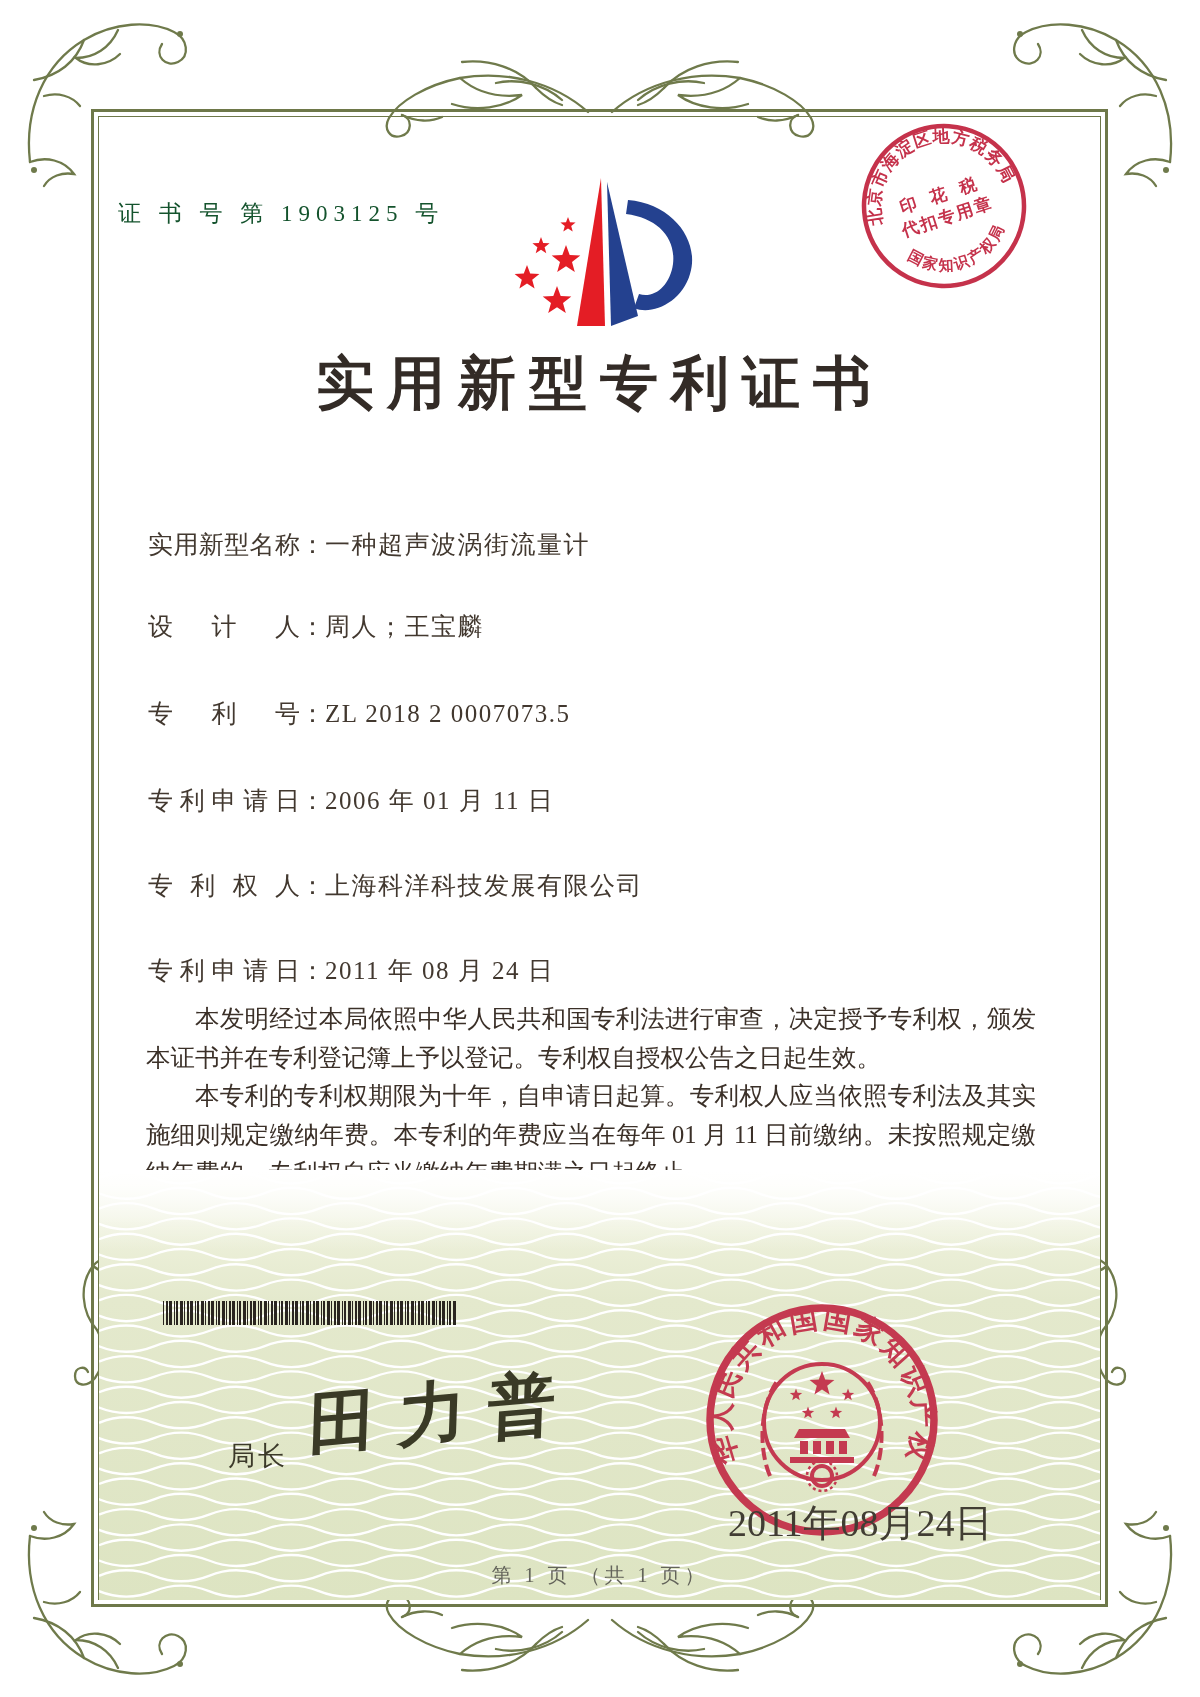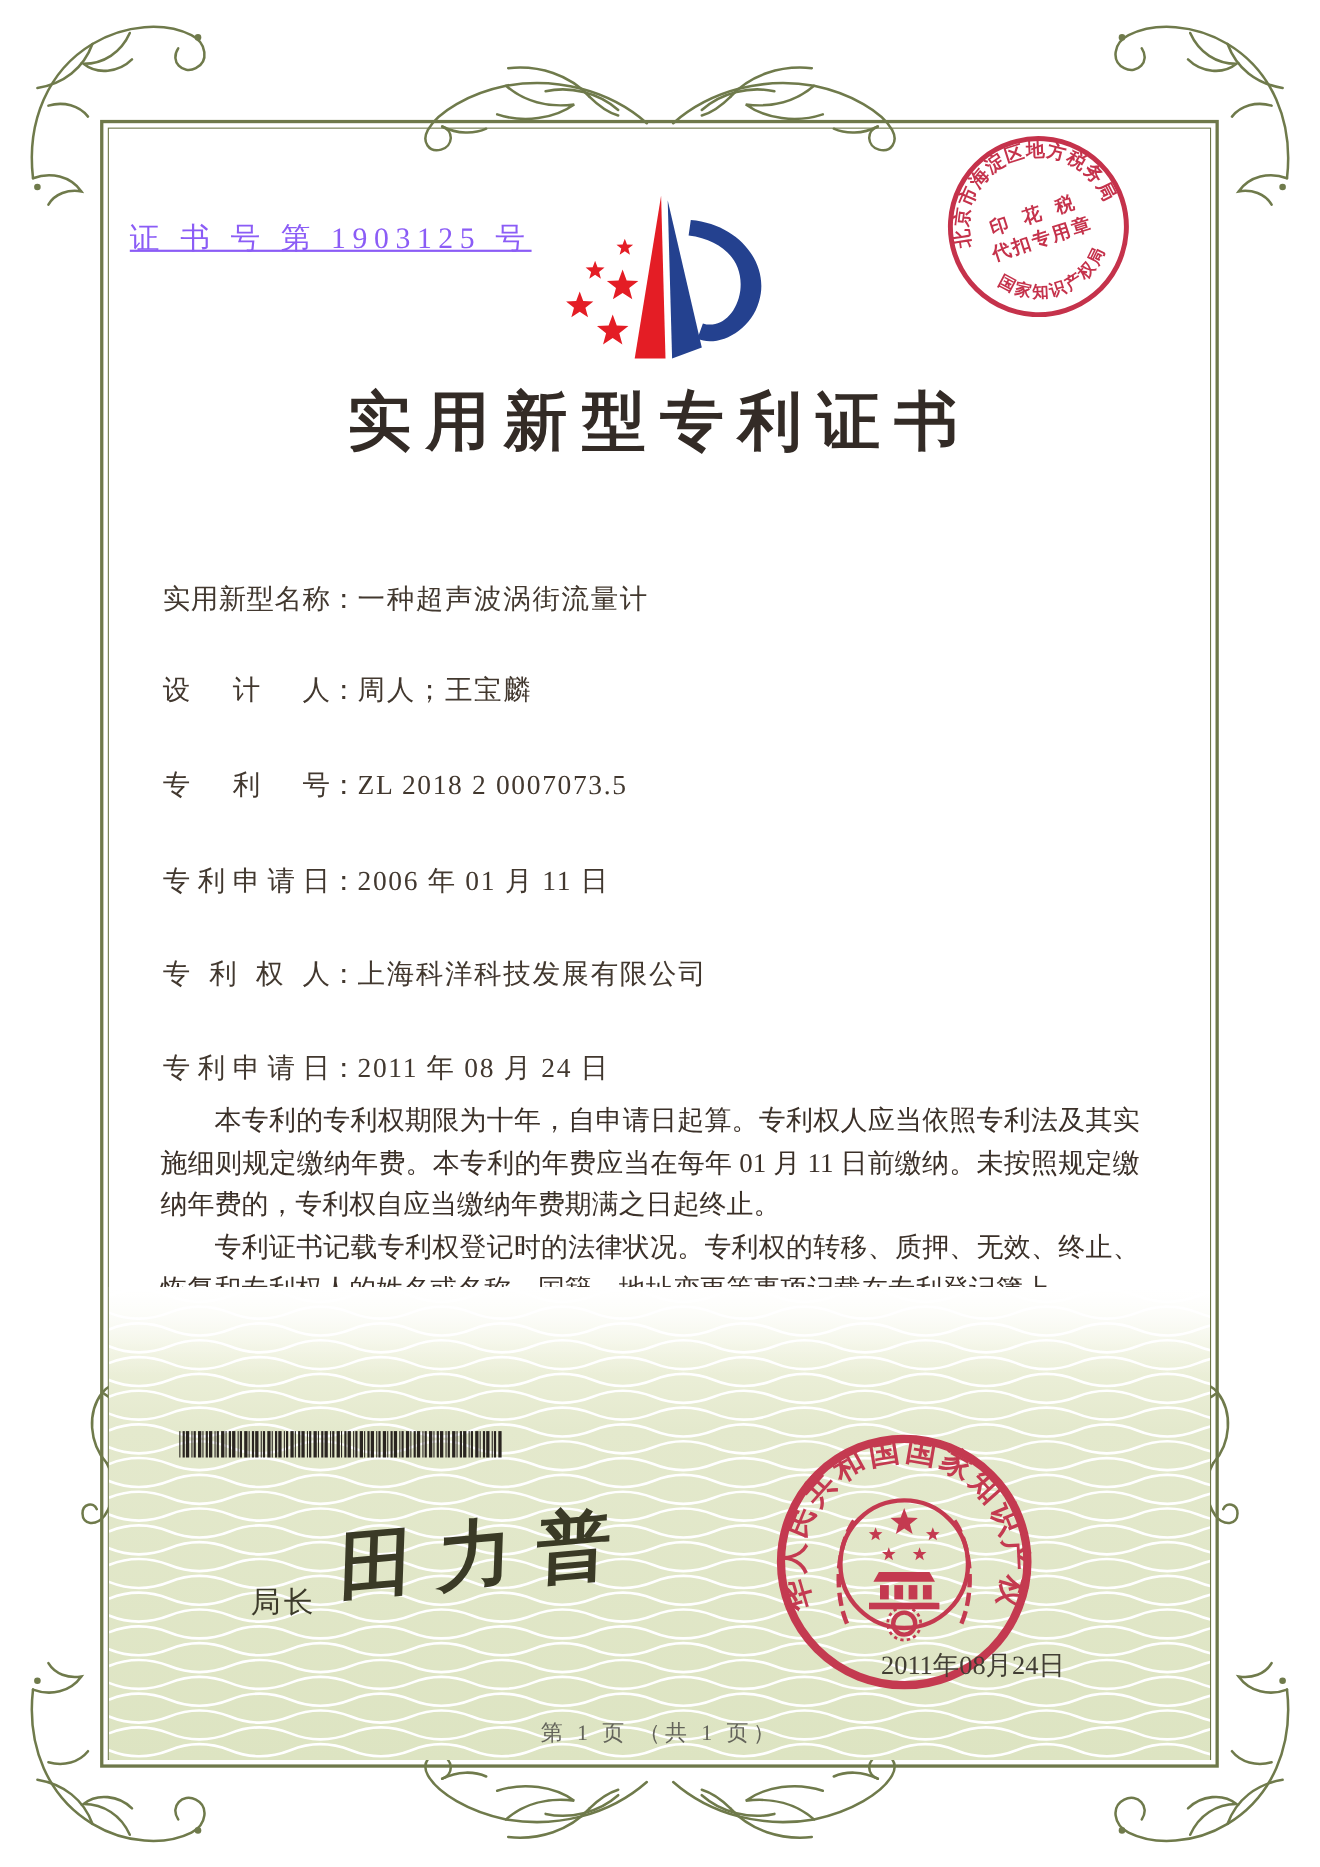--- a/index.html
+++ b/index.html
@@ -10,21 +10,21 @@
   
   .frame-outer{position:absolute;left:91px;top:109px;width:1011px;height:1492px;
                border:3.5px solid #6e7849;}
   .frame-inner{position:absolute;left:4px;top:4px;right:4px;bottom:4px;
                border:1.5px solid #6e7849;}
   svg.orn{position:absolute;left:0;top:0;pointer-events:none;}
   .orn path{stroke:#6f7a4b;fill:none;stroke-width:2.3;stroke-linecap:round;}
   .orn circle{fill:#6f7a4b;stroke:none;}
 
   
-  .certno{position:absolute;left:118px;top:198px;font-size:27px;letter-spacing:6px;color:#8b5cf6;text-decoration:underline;}
+  .certno{position:absolute;left:118px;top:198px;font-size:23px;letter-spacing:6px;color:#14532d;}
   .logo{position:absolute;left:512px;top:156px;}
   .stamp{position:absolute;left:856px;top:110px;}
   .stamp text{font-family:"Liberation Serif","DejaVu Serif",serif;fill:#c5324b;font-weight:bold;}
   .title{position:absolute;left:0;top:345px;width:100%;text-align:center;
          font-size:58px;font-weight:bold;letter-spacing:13px;color:#332b26;}
 
   
   .fields{position:absolute;left:148px;top:0;width:900px;}
   .field{position:absolute;left:0;font-size:25px;color:#42382f;white-space:nowrap;}
   .flabel{display:inline-block;width:152px;text-align:justify;text-align-last:justify;vertical-align:bottom;}
@@ -45,21 +45,21 @@
 
   
   .barcode{position:absolute;left:163px;top:1301px;height:24px;width:300px;}
   .barcode i{position:absolute;top:0;height:24px;background:#2a2520;display:block;}
   .director{position:absolute;left:228px;top:1438px;font-size:27px;letter-spacing:3px;color:#3c3a2a;}
   .signature{position:absolute;left:308px;top:1368px;font-size:68px;font-weight:bold;color:#3a3a26;
              letter-spacing:22px;transform:rotate(-5deg) skewX(-7deg);white-space:nowrap;}
   .seal{position:absolute;left:682px;top:1280px;}
   .seal text{font-family:"Liberation Serif","DejaVu Serif",serif;fill:#c43a50;font-weight:bold;}
   .seal-date{position:absolute;left:728px;top:1498px;width:240px;text-align:right;
-             font-size:24px;color:#413d33;white-space:nowrap;}
+             font-size:38px;color:#413d33;white-space:nowrap;}
   .footer{position:absolute;left:0;top:1562px;width:100%;text-align:center;
           font-size:20px;letter-spacing:4px;color:#63635a;}
 </style>
 </head>
 <body>
 
 <div class="page">
 
   <div class="frame-outer">
     <div class="frame-inner"></div>
@@ -152,20 +152,21 @@
     </div>
     <div class="field f4">
       <span class="flabel">专利权人</span><span class="fcolon">：</span><span class="fvalue">上海科洋科技发展有限公司</span>
     </div>
     <div class="field f5">
       <span class="flabel">专利申请日</span><span class="fcolon">：</span><span class="fvalue">2011 年 08 月 24 日</span>
     </div>
   </div>
 
   <div class="body-text">
+    <p>本发明经过本局依照中华人民共和国专利法进行审查，决定授予专利权，颁发本证书并在专利登记簿上予以登记。专利权自授权公告之日起生效。</p>
     <p>本专利的专利权期限为十年，自申请日起算。专利权人应当依照专利法及其实施细则规定缴纳年费。本专利的年费应当在每年 01 月 11 日前缴纳。未按照规定缴纳年费的，专利权自应当缴纳年费期满之日起终止。</p>
     <p>专利证书记载专利权登记时的法律状况。专利权的转移、质押、无效、终止、恢复和专利权人的姓名或名称、国籍、地址变更等事项记载在专利登记簿上。</p>
   </div>
 
   <div class="band">
     <svg id="waves" width="1001" height="430">
         <path d="M0 8 q 27 -11 55 0 q 27 11 55 0 q 27 -11 55 0 q 27 11 55 0 q 27 -11 55 0 q 27 11 55 0 q 27 -11 55 0 q 27 11 55 0 q 27 -11 55 0 q 27 11 55 0 q 27 -11 55 0 q 27 11 55 0 q 27 -11 55 0 q 27 11 55 0 q 27 -11 55 0 q 27 11 55 0 q 27 -11 55 0 q 27 11 55 0 q 27 -11 55 0 q 27 11 55 0 q 27 -11 55 0 q 27 11 55 0 q 27 -11 55 0 q 27 11 55 0 q 27 -11 55 0 q 27 11 55 0 q 27 -11 55 0 q 27 11 55 0 q 27 -11 55 0 q 27 11 55 0 q 27 -11 55 0 q 27 11 55 0 q 27 -11 55 0 q 27 11 55 0 q 27 -11 55 0 q 27 11 55 0 q 27 -11 55 0 q 27 11 55 0 q 27 -11 55 0 q 27 11 55 0 q 27 -11 55 0 q 27 11 55 0" fill="none" stroke="#ffffff" stroke-width="2.4"></path>
         <path d="M-55 23.3 q 27 -11 55 0 q 27 11 55 0 q 27 -11 55 0 q 27 11 55 0 q 27 -11 55 0 q 27 11 55 0 q 27 -11 55 0 q 27 11 55 0 q 27 -11 55 0 q 27 11 55 0 q 27 -11 55 0 q 27 11 55 0 q 27 -11 55 0 q 27 11 55 0 q 27 -11 55 0 q 27 11 55 0 q 27 -11 55 0 q 27 11 55 0 q 27 -11 55 0 q 27 11 55 0 q 27 -11 55 0 q 27 11 55 0 q 27 -11 55 0 q 27 11 55 0 q 27 -11 55 0 q 27 11 55 0 q 27 -11 55 0 q 27 11 55 0 q 27 -11 55 0 q 27 11 55 0 q 27 -11 55 0 q 27 11 55 0 q 27 -11 55 0 q 27 11 55 0 q 27 -11 55 0 q 27 11 55 0 q 27 -11 55 0 q 27 11 55 0 q 27 -11 55 0 q 27 11 55 0 q 27 -11 55 0 q 27 11 55 0" fill="none" stroke="#ffffff" stroke-width="2.4"></path>
         <path d="M0 38.6 q 27 -11 55 0 q 27 11 55 0 q 27 -11 55 0 q 27 11 55 0 q 27 -11 55 0 q 27 11 55 0 q 27 -11 55 0 q 27 11 55 0 q 27 -11 55 0 q 27 11 55 0 q 27 -11 55 0 q 27 11 55 0 q 27 -11 55 0 q 27 11 55 0 q 27 -11 55 0 q 27 11 55 0 q 27 -11 55 0 q 27 11 55 0 q 27 -11 55 0 q 27 11 55 0 q 27 -11 55 0 q 27 11 55 0 q 27 -11 55 0 q 27 11 55 0 q 27 -11 55 0 q 27 11 55 0 q 27 -11 55 0 q 27 11 55 0 q 27 -11 55 0 q 27 11 55 0 q 27 -11 55 0 q 27 11 55 0 q 27 -11 55 0 q 27 11 55 0 q 27 -11 55 0 q 27 11 55 0 q 27 -11 55 0 q 27 11 55 0 q 27 -11 55 0 q 27 11 55 0 q 27 -11 55 0 q 27 11 55 0" fill="none" stroke="#ffffff" stroke-width="2.4"></path>
         <path d="M-55 53.900000000000006 q 27 -11 55 0 q 27 11 55 0 q 27 -11 55 0 q 27 11 55 0 q 27 -11 55 0 q 27 11 55 0 q 27 -11 55 0 q 27 11 55 0 q 27 -11 55 0 q 27 11 55 0 q 27 -11 55 0 q 27 11 55 0 q 27 -11 55 0 q 27 11 55 0 q 27 -11 55 0 q 27 11 55 0 q 27 -11 55 0 q 27 11 55 0 q 27 -11 55 0 q 27 11 55 0 q 27 -11 55 0 q 27 11 55 0 q 27 -11 55 0 q 27 11 55 0 q 27 -11 55 0 q 27 11 55 0 q 27 -11 55 0 q 27 11 55 0 q 27 -11 55 0 q 27 11 55 0 q 27 -11 55 0 q 27 11 55 0 q 27 -11 55 0 q 27 11 55 0 q 27 -11 55 0 q 27 11 55 0 q 27 -11 55 0 q 27 11 55 0 q 27 -11 55 0 q 27 11 55 0 q 27 -11 55 0 q 27 11 55 0" fill="none" stroke="#ffffff" stroke-width="2.4"></path>

